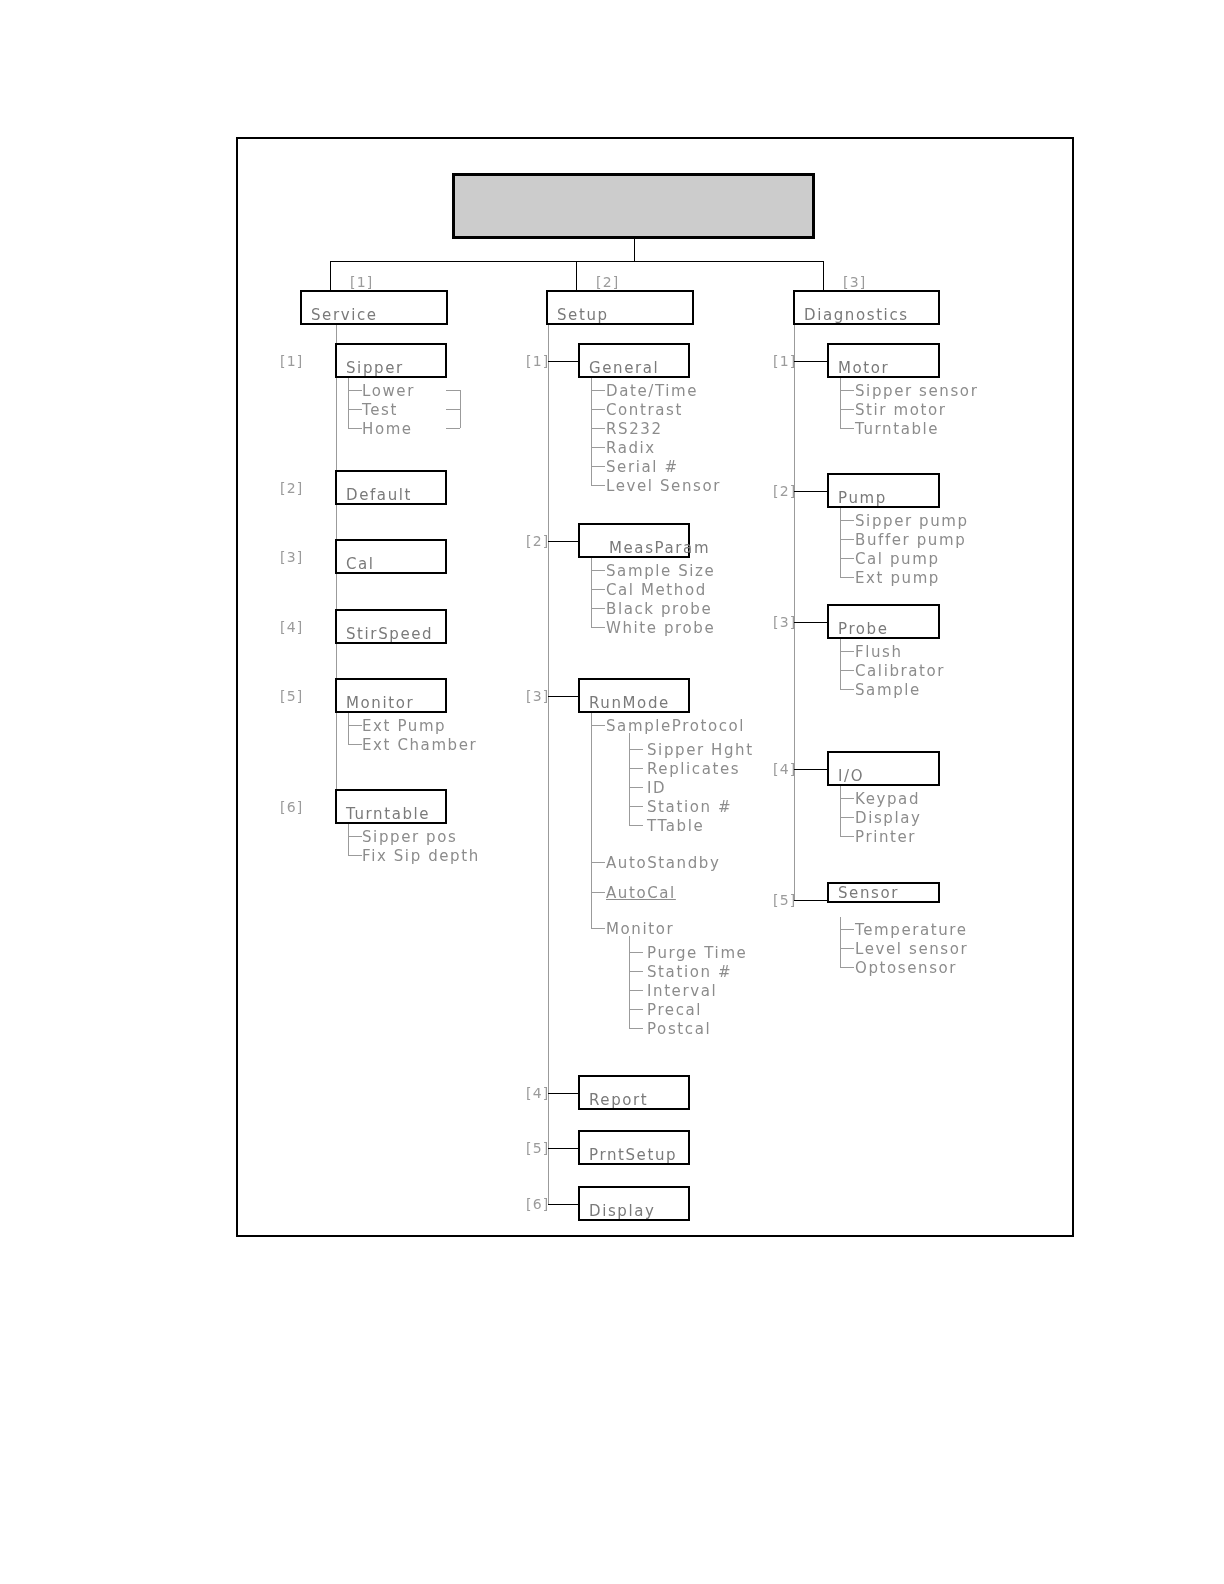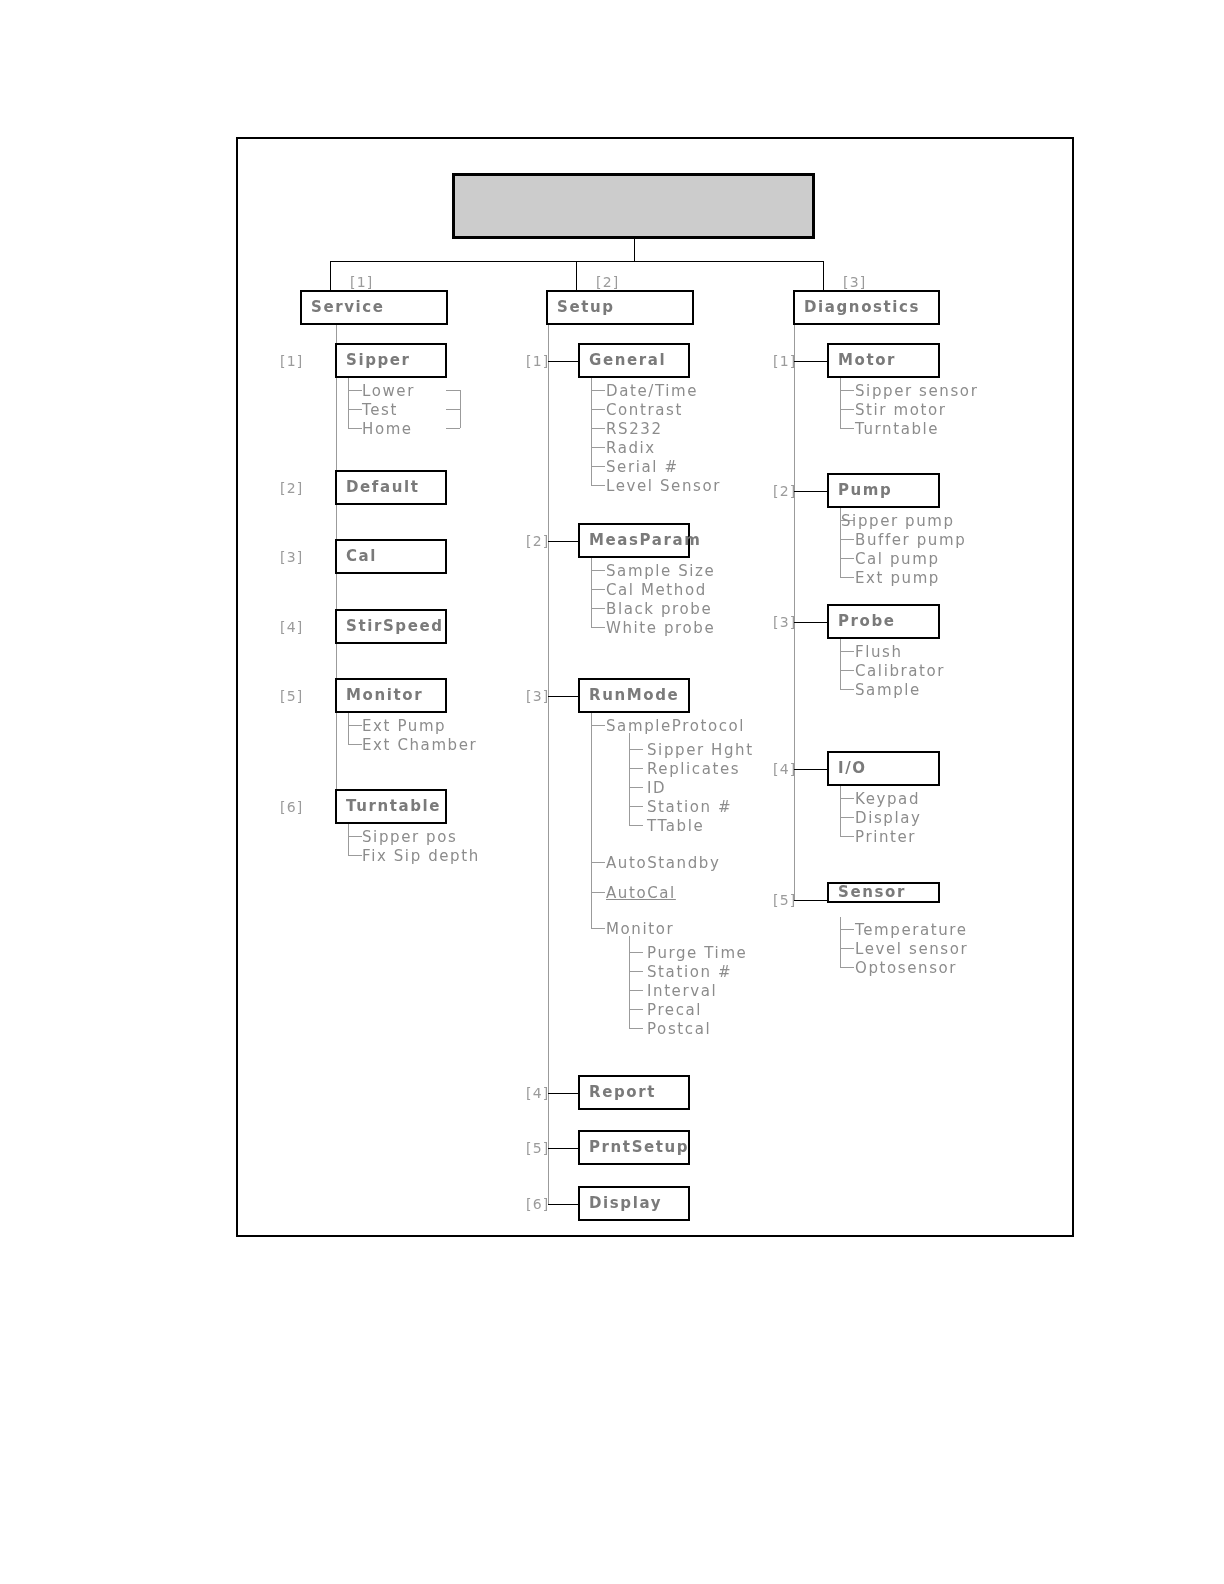--- a/index.html
+++ b/index.html
@@ -39,22 +39,21 @@
     border: 3px solid #000000;
     box-sizing: border-box;
   }
   
   .box {
     position: absolute;
     background: #ffffff;
     border: 2px solid #000000;
     box-sizing: border-box;
     display: flex;
-    align-items: center;
-    font-weight: bold;
+    align-items: flex-end;
   }
   .box .box-label {
     padding-left: 9px;
     font-size: 15px;
     letter-spacing: 1.6px;
     color: #7a7a7a;
     white-space: nowrap;
     line-height: 1;
   }
   
@@ -184,21 +183,21 @@
       <div class="hline-gray" style="left: 353px; top: 270px; width: 14px;"></div>
       <div class="leaf" style="left: 368px; top: 264px;">Contrast</div>
       <div class="hline-gray" style="left: 353px; top: 289px; width: 14px;"></div>
       <div class="leaf" style="left: 368px; top: 283px;">RS232</div>
       <div class="hline-gray" style="left: 353px; top: 308px; width: 14px;"></div>
       <div class="leaf" style="left: 368px; top: 302px;">Radix</div>
       <div class="hline-gray" style="left: 353px; top: 327px; width: 14px;"></div>
       <div class="leaf" style="left: 368px; top: 321px;">Serial #</div>
       <div class="hline-gray" style="left: 353px; top: 346px; width: 14px;"></div>
       <div class="leaf" style="left: 368px; top: 340px;">Level Sensor</div>
-      <div class="box" style="left: 340px; top: 384px; width: 112px; height: 35px;">
+      <div class="box" style="left: 340px; top: 384px; width: 112px; height: 35px; padding-left: 20px;">
         <span class="box-label">MeasParam</span>
       </div>
       <div class="hline" style="left: 310px; top: 402px; width: 30px;"></div>
       <div class="idx" style="left: 288px; top: 395px;">[2]</div>
       <div class="vline-gray" style="left: 353px; top: 419px; height: 69px;"></div>
       <div class="hline-gray" style="left: 353px; top: 431px; width: 14px;"></div>
       <div class="leaf" style="left: 368px; top: 425px;">Sample Size</div>
       <div class="hline-gray" style="left: 353px; top: 450px; width: 14px;"></div>
       <div class="leaf" style="left: 368px; top: 444px;">Cal Method</div>
       <div class="hline-gray" style="left: 353px; top: 469px; width: 14px;"></div>
@@ -269,21 +268,21 @@
       <div class="leaf" style="left: 617px; top: 264px;">Stir motor</div>
       <div class="hline-gray" style="left: 602px; top: 289px; width: 14px;"></div>
       <div class="leaf" style="left: 617px; top: 283px;">Turntable</div>
       <div class="box" style="left: 589px; top: 334px; width: 113px; height: 35px;">
         <span class="box-label">Pump</span>
       </div>
       <div class="hline" style="left: 556px; top: 352px; width: 33px;"></div>
       <div class="idx" style="left: 535px; top: 345px;">[2]</div>
       <div class="vline-gray" style="left: 602px; top: 369px; height: 69px;"></div>
       <div class="hline-gray" style="left: 602px; top: 381px; width: 14px;"></div>
-      <div class="leaf" style="left: 603px; top: 375px; text-align: right;">Sipper pump</div>
+      <div class="leaf" style="left: 617px; top: 375px; text-align: right;">Sipper pump</div>
       <div class="hline-gray" style="left: 602px; top: 400px; width: 14px;"></div>
       <div class="leaf" style="left: 617px; top: 394px;">Buffer pump</div>
       <div class="hline-gray" style="left: 602px; top: 419px; width: 14px;"></div>
       <div class="leaf" style="left: 617px; top: 413px;">Cal pump</div>
       <div class="hline-gray" style="left: 602px; top: 438px; width: 14px;"></div>
       <div class="leaf" style="left: 617px; top: 432px;">Ext pump</div>
       <div class="box" style="left: 589px; top: 465px; width: 113px; height: 35px;">
         <span class="box-label">Probe</span>
       </div>
       <div class="hline" style="left: 556px; top: 483px; width: 33px;"></div>

